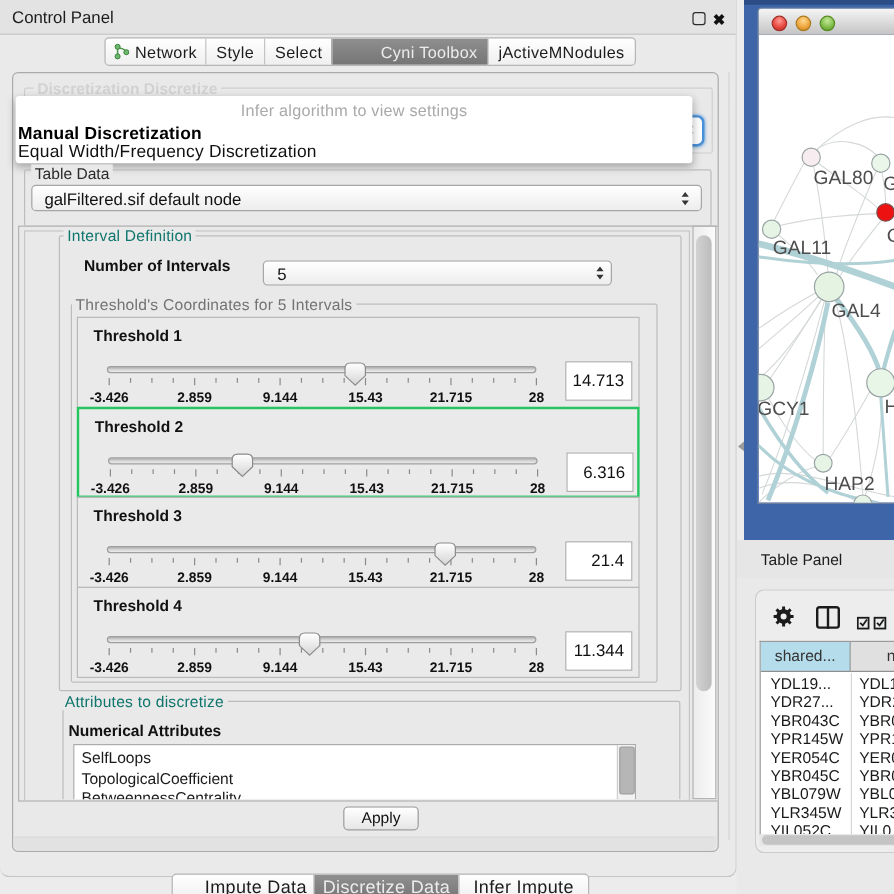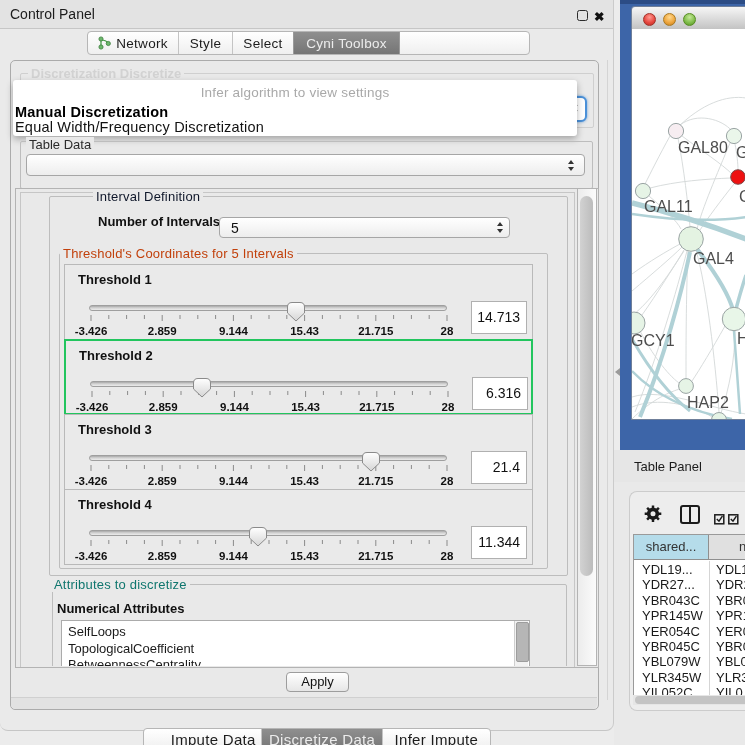--- a/index.html
+++ b/index.html
@@ -1,20 +1,20 @@
 <!DOCTYPE html>
 <html><head>
 <meta charset="utf-8">
 <style>
 html,body{margin:0;padding:0;}
 body{width:745px;height:745px;position:relative;overflow:hidden;
   font-family:"Liberation Sans",sans-serif;background:#ececec;}
 .abs{position:absolute;}
 .grouplab{font-size:13px;color:#2b2b2b;}
-.bluelab{font-size:13px;color:#c2410c;}
+.bluelab{font-size:13px;color:#737373;}
 </style>
 </head>
 <body>
 
 <div class="abs" style="left:0;top:0;width:613px;height:730px;background:#eaeaea;border-right:1px solid #cbcbcb;border-bottom:1px solid #c6c6c6;border-radius:0 0 8px 8px;">
 
   <div class="abs" style="left:0;top:0;width:613px;height:28px;background:#e3e3e3;border-bottom:1px solid #c6c6c6;">
     <div class="abs" style="left:10px;top:6px;font-size:14px;color:#1c1c1c;">Control Panel</div>
     <div class="abs" style="left:577px;top:10px;width:9px;height:9px;border:1.5px solid #2c2c2c;border-radius:2.5px;"></div>
     <div class="abs" style="left:594px;top:9px;font-size:12.5px;font-weight:bold;color:#111;">✖</div>
@@ -26,21 +26,22 @@
         <line x1="3" y1="3.5" x2="3" y2="10.5" stroke="#4b9b4b" stroke-width="1.3"></line>
         <path d="M3,4 C7,4 9,5.5 10,7" stroke="#4b9b4b" stroke-width="1.2" fill="none"></path>
         <circle cx="3" cy="3" r="2.1" fill="#6cb86c" stroke="#3c7e3c" stroke-width="0.8"></circle>
         <circle cx="3" cy="11" r="2.1" fill="#6cb86c" stroke="#3c7e3c" stroke-width="0.8"></circle>
         <circle cx="10.3" cy="7.5" r="2.1" fill="#6cb86c" stroke="#3c7e3c" stroke-width="0.8"></circle>
       </svg>
       <span>Network</span>
     </div>
     <div style="width:53px;display:flex;align-items:center;justify-content:center;border-right:1px solid #c4c4c4;">Style</div>
     <div style="width:60px;display:flex;align-items:center;justify-content:center;">Select</div>
-    <div style="width:105px;display:flex;align-items:center;justify-content:center;background:linear-gradient(#8f8f8f,#757575);color:#ececec;border-left:1px solid #9a9a9a;border-right:1px solid #9a9a9a;">Cyni Toolbox</div>
+    <div style="width:105px;display:flex;align-items:center;justify-content:center;background:linear-gradient(#8f8f8f,#757575);color:#ececec;border-left:1px solid #9a9a9a;border-right:1px solid #9a9a9a;padding-left:32px;">Cyni Toolbox</div>
+    <div style="width:133px;display:flex;align-items:center;justify-content:center;">jActiveMNodules</div>
   </div>
 
   <div class="abs" style="left:607px;top:60px;width:1px;height:640px;background:#d4d4d4;"></div>
 
   <div class="abs" style="left:10px;top:60px;width:587px;height:648px;background:#e9e9e9;border:1px solid #ababab;border-radius:5px;"></div>
 
   <div class="abs" style="left:20px;top:73px;width:572px;height:53px;border:1px solid #cfcfcf;border-radius:2px;"></div>
   <div class="abs" style="left:28px;top:66px;font-size:13px;font-weight:bold;color:#d2d2d2;background:#e9e9e9;padding:0 3px;">Discretization Discretize</div>
 
   <div class="abs" style="left:552px;top:96px;width:35px;height:26px;background:#fff;border:2.5px solid #4a90d8;border-radius:6px;box-sizing:border-box;box-shadow:0 0 3px rgba(74,144,216,0.8);"></div>
@@ -48,32 +49,33 @@
   <div class="abs" style="left:572px;top:110px;width:0;height:0;border-left:3px solid transparent;border-right:3px solid transparent;border-top:4px solid #999;"></div>
 
   <div class="abs" style="left:13px;top:80px;width:564px;height:56px;background:#fff;border-radius:3px;box-shadow:0 3px 7px rgba(0,0,0,0.3);"></div>
   <div class="abs" style="left:13px;top:85px;width:564px;text-align:center;font-size:13.5px;color:#a9a9a9;letter-spacing:0.2px;">Infer algorithm to view settings</div>
   <div class="abs" style="left:15px;top:103.5px;font-size:14.5px;font-weight:bold;color:#000;letter-spacing:0.2px;">Manual Discretization</div>
   <div class="abs" style="left:15px;top:118.5px;font-size:14.5px;color:#111;letter-spacing:0.2px;">Equal Width/Frequency Discretization</div>
 
   <div class="abs" style="left:20px;top:141px;width:571px;height:46px;border:1px solid #bdbdbd;border-radius:2px;"></div>
   <div class="abs grouplab" style="left:26px;top:136.5px;background:#e9e9e9;padding:0 3px;">Table Data</div>
   <div class="abs" style="left:26px;top:154px;width:559px;height:22px;background:linear-gradient(#ffffff,#ededed);border:1px solid #a6a6a6;border-radius:4px;box-sizing:border-box;">
+    <div class="abs" style="left:10px;top:3px;font-size:14px;color:#111;">galFiltered.sif default node</div>
     <div class="abs" style="left:541px;top:5px;width:0;height:0;border-left:3.5px solid transparent;border-right:3.5px solid transparent;border-bottom:4.5px solid #333;"></div>
     <div class="abs" style="left:541px;top:12px;width:0;height:0;border-left:3.5px solid transparent;border-right:3.5px solid transparent;border-top:4.5px solid #333;"></div>
   </div>
 
   <div class="abs" style="left:15px;top:188px;width:582px;height:478px;border:1px solid #b3b3b3;overflow:hidden;background:#e9e9e9;">
 
     <div class="abs" style="left:4px;top:3px;width:553px;height:500px;border:1px solid #c6c6c6;"></div>
 
     <div class="abs" style="left:33px;top:7px;width:517px;height:378px;border:1px solid #bdbdbd;border-radius:2px;"></div>
-    <div class="abs" style="left:37px;top:0px;font-size:13px;letter-spacing:0.2px;color:#0f172a;background:#e9e9e9;padding:0 3px;margin-left:40px;">Interval Definition</div>
-
-    <div class="abs" style="left:82px;top:25px;font-size:13px;font-weight:bold;color:#111;">Number of Intervals</div>
+    <div class="abs" style="left:37px;top:0px;font-size:13px;letter-spacing:0.2px;color:#0f766e;background:#e9e9e9;padding:0 3px;">Interval Definition</div>
+
+    <div class="abs" style="left:54px;top:25px;font-size:13px;font-weight:bold;color:#111;">Number of Intervals</div>
     <div class="abs" style="left:203px;top:28px;width:291px;height:21px;background:linear-gradient(#ffffff,#ededed);border:1px solid #a6a6a6;border-radius:4px;box-sizing:border-box;">
       <div class="abs" style="left:11px;top:2px;font-size:14px;color:#111;">5</div>
       <div class="abs" style="left:277px;top:4px;width:0;height:0;border-left:3.5px solid transparent;border-right:3.5px solid transparent;border-bottom:4.5px solid #333;"></div>
       <div class="abs" style="left:277px;top:11px;width:0;height:0;border-left:3.5px solid transparent;border-right:3.5px solid transparent;border-top:4.5px solid #333;"></div>
     </div>
 
     <div class="abs" style="left:43px;top:64px;width:487px;height:314px;border:1px solid #bdbdbd;border-radius:2px;"></div>
     <div class="abs bluelab" style="left:44px;top:57px;letter-spacing:0.2px;background:#e9e9e9;padding:0 3px;">Threshold's Coordinates for 5 Intervals</div>
 
   </div>

